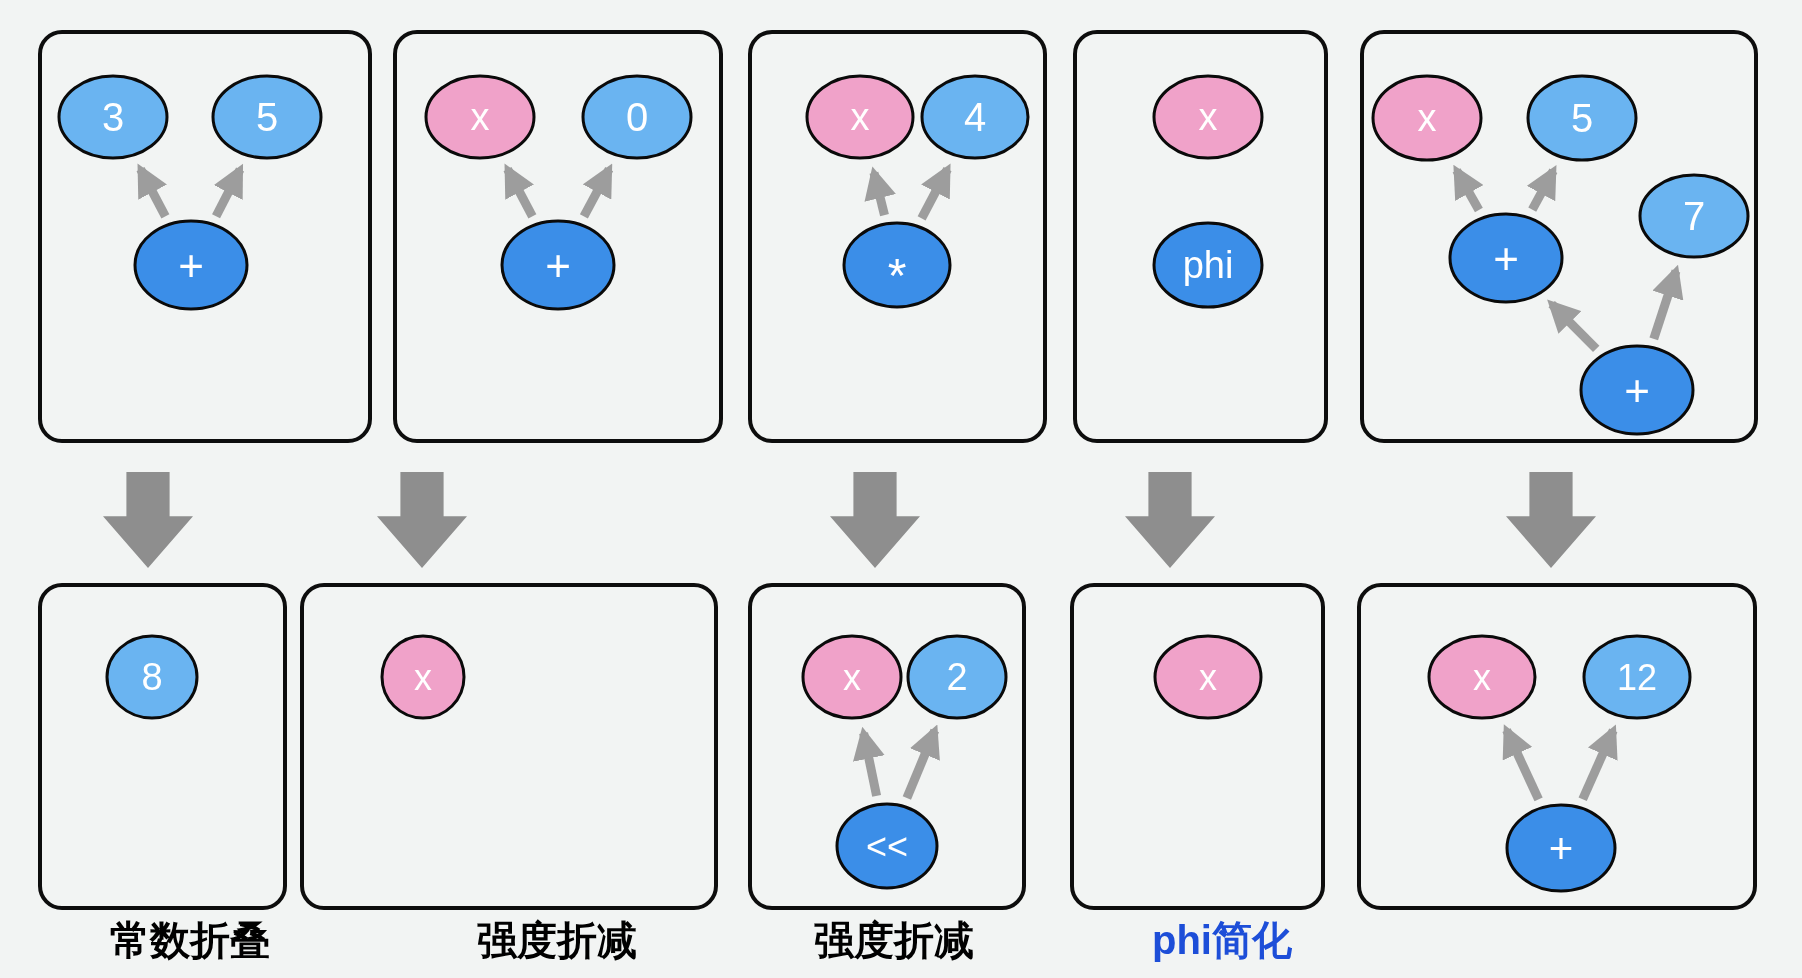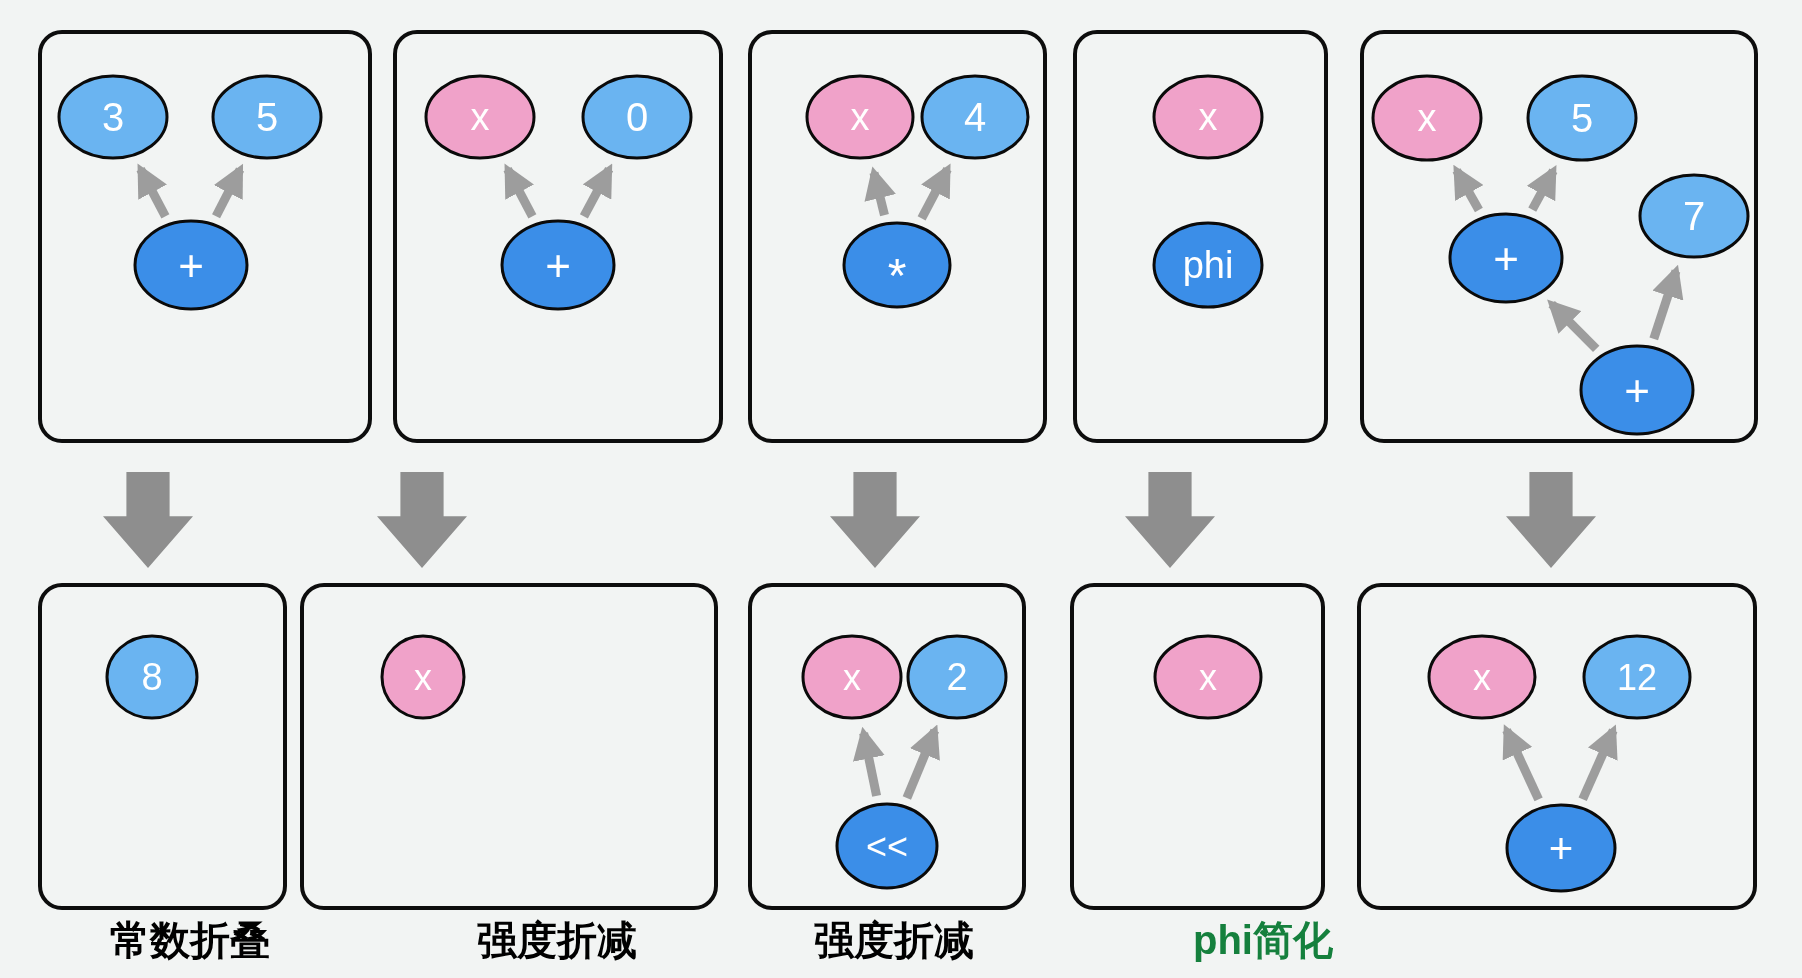--- a/index.html
+++ b/index.html
@@ -201,14 +201,14 @@
   <div class="block-arrow" style="background: rgb(142, 142, 142); left: 103px;"></div>
   <div class="block-arrow" style="background: rgb(142, 142, 142); left: 377px;"></div>
   <div class="block-arrow" style="background: rgb(142, 142, 142); left: 830px;"></div>
   <div class="block-arrow" style="background: rgb(142, 142, 142); left: 1125px;"></div>
   <div class="block-arrow" style="background: rgb(142, 142, 142); left: 1506px;"></div>
 
   
   <div class="pass-label" style="left: 40px; color: rgb(0, 0, 0);">常数折叠</div>
   <div class="pass-label" style="left: 407px; color: rgb(0, 0, 0);">强度折减</div>
   <div class="pass-label" style="left: 744px; color: rgb(0, 0, 0);">强度折减</div>
-  <div class="pass-label" style="left: 1113px; color: #15803d;">phi简化</div>
+  <div class="pass-label" style="left: 1072px; color: #1d4ed8;">phi简化</div>
 </div>
 
 </body></html>

